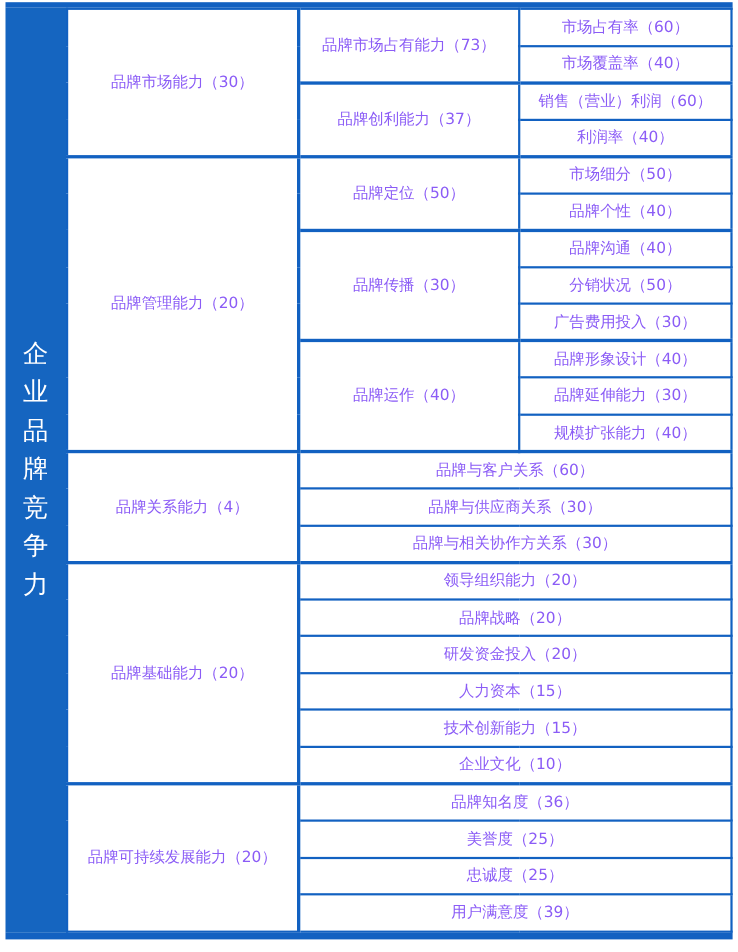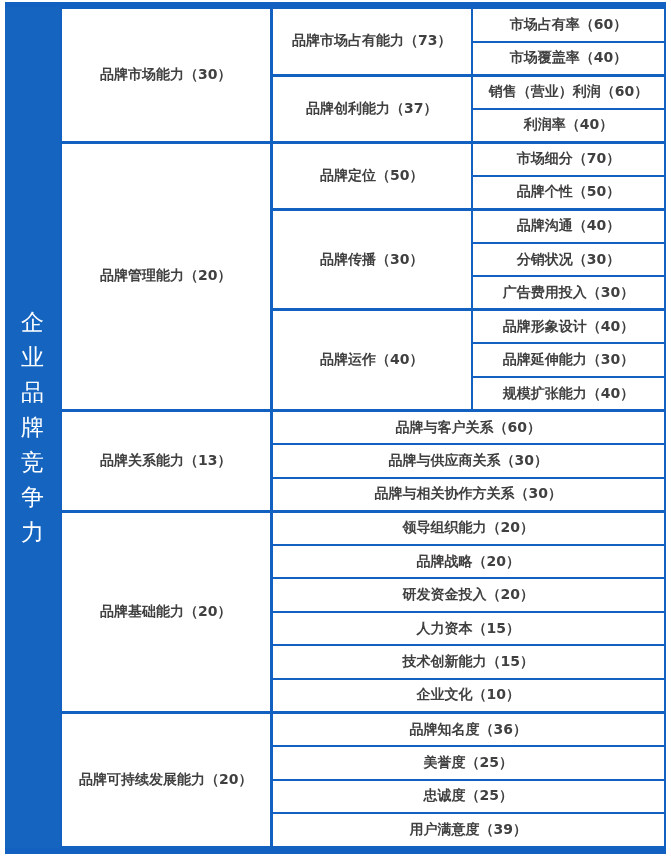--- a/index.html
+++ b/index.html
@@ -31,25 +31,24 @@
     border-collapse: collapse;
     table-layout: fixed;
     width: 604px; height: 841px;
   }
   table.tree tr { height: 33px; }
   table.tree td {
     border: 2px solid #1261c1;
     text-align: center;
     vertical-align: middle;
     font-size: 14px;
-    color: #404040;
+    color: #8b5cf6;
     padding: 0 4px;
     overflow: hidden;
     white-space: nowrap;
-    font-weight: bold;
   }
   table.tree td.sec { border-right-width: 3px; }
   tr.sb > td { border-top-width: 3px; }    
   tr.gb > td { border-top-width: 3px; }    
   table.tree tr:first-child > td { border-top-width: 2px; }
   col.c1 { width: 210px; }
   col.c2 { width: 201px; }
   col.c3 { width: 193px; }
 </style>
 </head>
@@ -89,48 +88,48 @@
         <td class="grp" rowspan="2">品牌创利能力（37）</td>
         <td class="leaf">销售（营业）利润（60）</td>
       </tr>
       <tr>
         <td class="leaf">利润率（40）</td>
       </tr>
 
       <tr class="sb">
         <td class="sec" rowspan="8">品牌管理能力（20）</td>
         <td class="grp" rowspan="2">品牌定位（50）</td>
-        <td class="leaf">市场细分（70）</td>
+        <td class="leaf">市场细分（50）</td>
       </tr>
       <tr>
-        <td class="leaf">品牌个性（50）</td>
+        <td class="leaf">品牌个性（40）</td>
       </tr>
       <tr class="gb">
         <td class="grp" rowspan="3">品牌传播（30）</td>
         <td class="leaf">品牌沟通（40）</td>
       </tr>
       <tr>
-        <td class="leaf">分销状况（30）</td>
+        <td class="leaf">分销状况（50）</td>
       </tr>
       <tr>
         <td class="leaf">广告费用投入（30）</td>
       </tr>
       <tr class="gb">
         <td class="grp" rowspan="3">品牌运作（40）</td>
         <td class="leaf">品牌形象设计（40）</td>
       </tr>
       <tr>
         <td class="leaf">品牌延伸能力（30）</td>
       </tr>
       <tr>
         <td class="leaf">规模扩张能力（40）</td>
       </tr>
 
       <tr class="sb">
-        <td class="sec" rowspan="3">品牌关系能力（13）</td>
+        <td class="sec" rowspan="3">品牌关系能力（4）</td>
         <td class="leaf" colspan="2">品牌与客户关系（60）</td>
       </tr>
       <tr>
         <td class="leaf" colspan="2">品牌与供应商关系（30）</td>
       </tr>
       <tr>
         <td class="leaf" colspan="2">品牌与相关协作方关系（30）</td>
       </tr>
 
       <tr class="sb">

